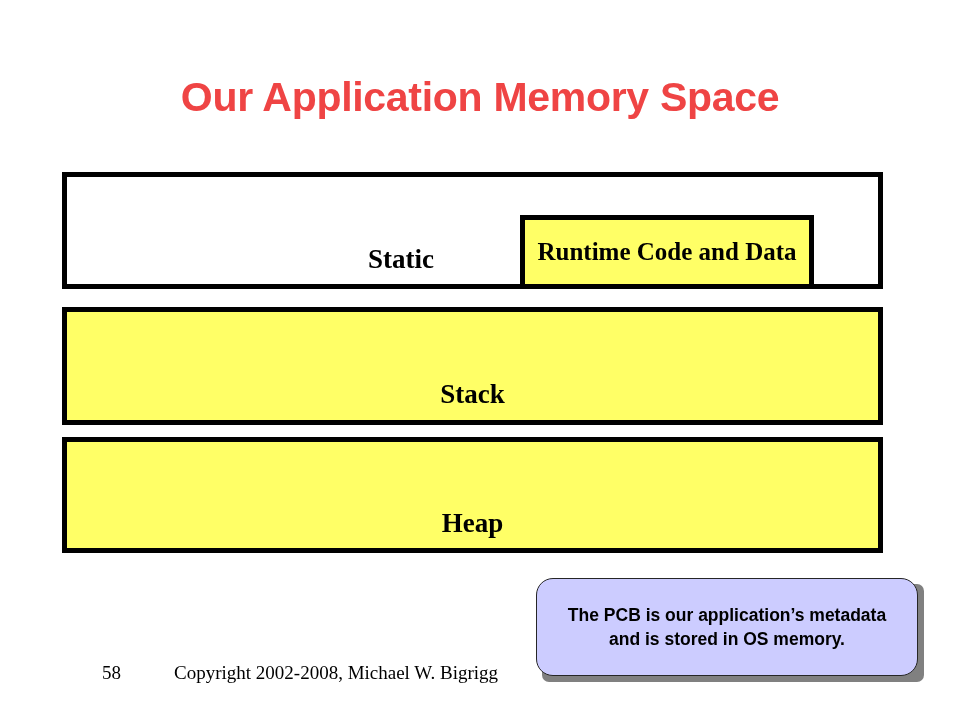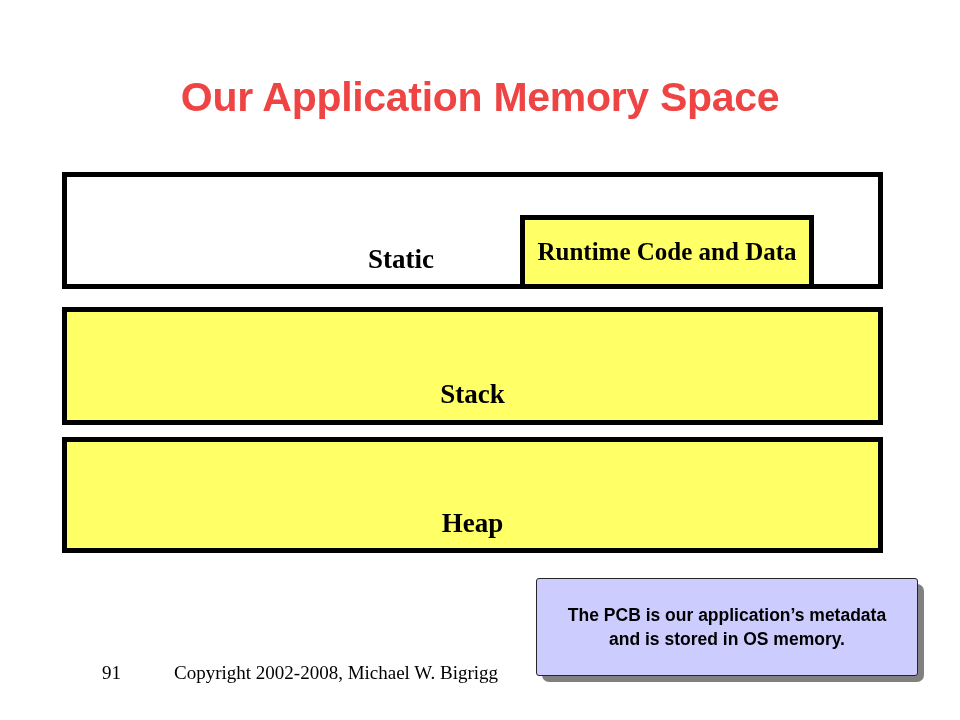--- a/index.html
+++ b/index.html
@@ -136,21 +136,21 @@
   }
   #callout-body {
     position: absolute;
     box-sizing: border-box;
     left: 0;
     top: 0;
     width: 382px;
     height: 98px;
     background: #ccccff;
     border: 1px solid #262626;
-    border-radius: 3px;
+    border-radius: 17px;
     display: flex;
     align-items: center;
     justify-content: center;
   }
   #callout-text {
     font-family: "Liberation Sans Narrow", "Liberation Sans", sans-serif;
     font-weight: bold;
     font-size: 17.5px;
     line-height: 24px;
     text-align: center;
@@ -200,16 +200,16 @@
     <div class="block-label">Heap</div>
   </div>
 
   <div id="callout">
     <div id="callout-shadow"></div>
     <div id="callout-body">
       <div id="callout-text">The PCB is our application’s metadata and is stored in OS memory.</div>
     </div>
   </div>
 
-  <div class="footer-text" id="footer-slide-number">91</div>
+  <div class="footer-text" id="footer-slide-number">58</div>
   <div class="footer-text" id="footer-copyright">Copyright 2002-2008, Michael W. Bigrigg</div>
 
 </div>
 
 </body></html>

